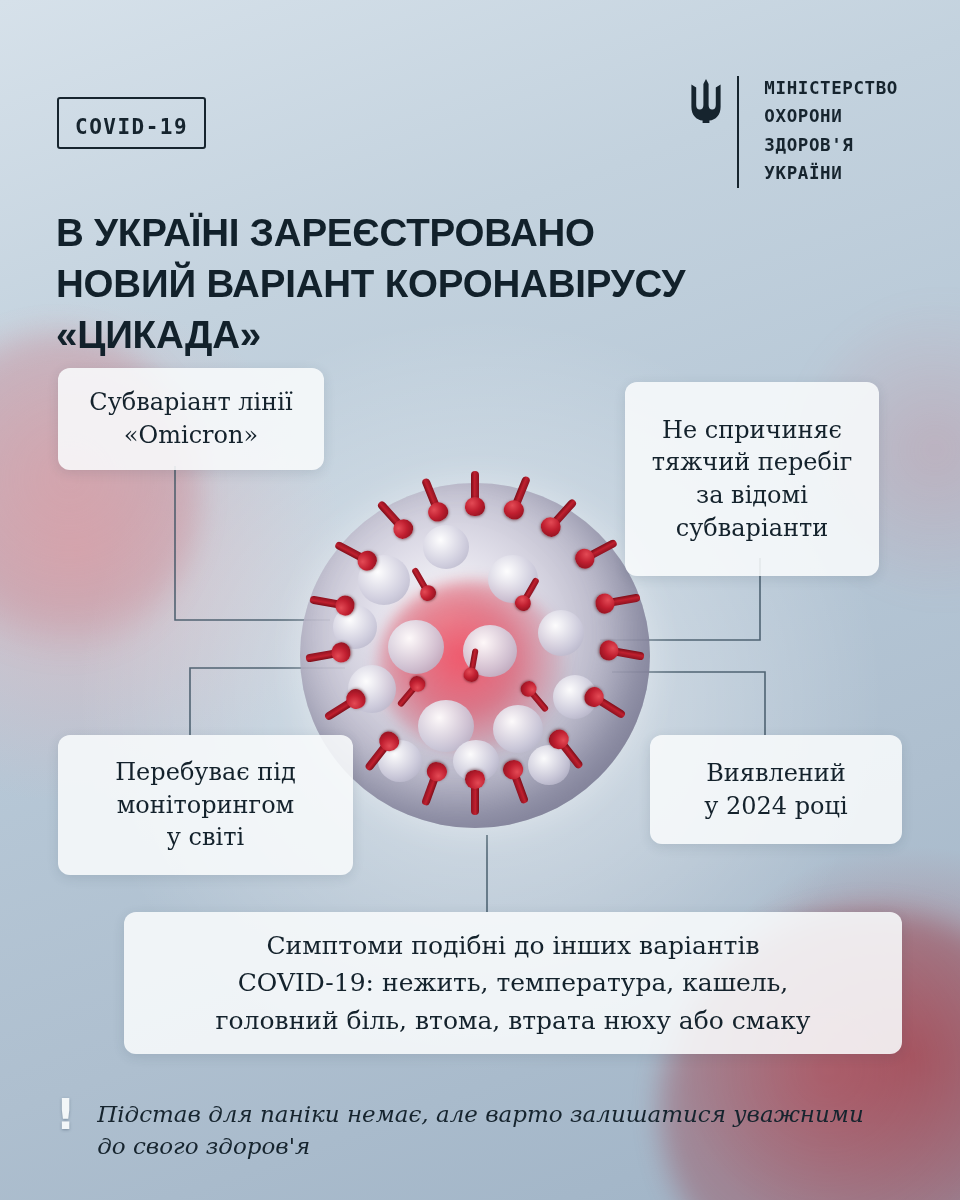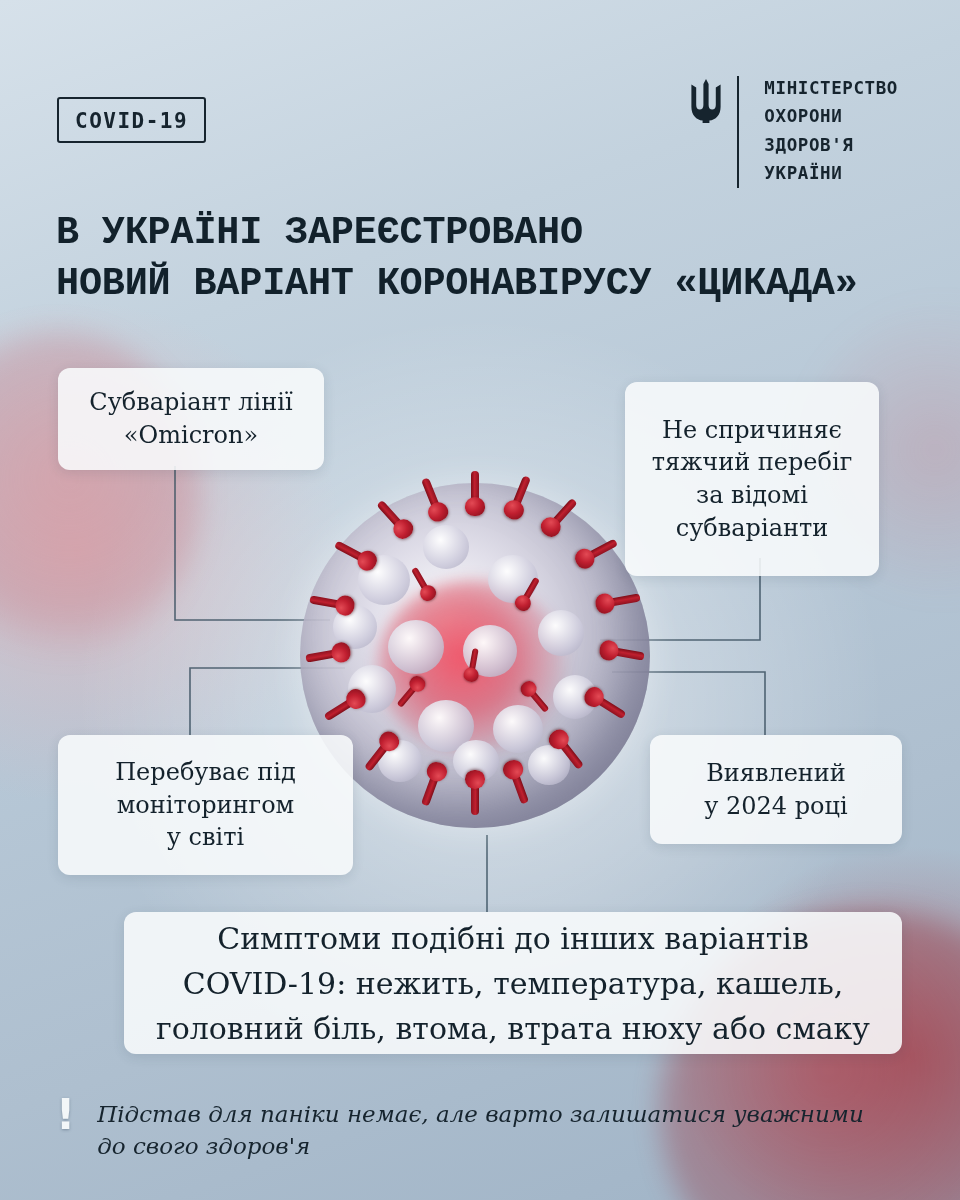--- a/index.html
+++ b/index.html
@@ -46,21 +46,21 @@
     width: 300px; height: 300px;
     background: radial-gradient(circle at 45% 50%, rgba(205,120,130,0.5), rgba(205,120,130,0) 70%);
   }
 
   
   .covid-tag {
     position: absolute;
     left: 57px; top: 97px;
     border: 2px solid #16242e;
     border-radius: 3px;
-    padding: 12px 16px 9px;
+    padding: 18px 16px 9px;
     font-family: "DejaVu Sans Mono", monospace;
     font-weight: bold;
     font-size: 21px;
     letter-spacing: 1.5px;
     color: #16242e;
     line-height: 1;
   }
 
   .ministry {
     position: absolute;
@@ -88,21 +88,21 @@
     letter-spacing: 0.6px;
     color: #16242e;
     white-space: pre-line;
     margin-left: 11px;
   }
 
   .headline {
     position: absolute;
     left: 56px; top: 208px;
     width: 830px;
-    font-family: Liberation Mono, monospace;
+    font-family: Liberation Sans, sans-serif;
     font-weight: bold;
     font-size: 38.5px;
     line-height: 1.32;
     letter-spacing: -0.2px;
     color: #12212b;
     white-space: pre-line;
     text-transform: uppercase;
   }
 
   
@@ -178,21 +178,21 @@
     text-align: center;
     padding: 16px 20px;
   }
 
   #card-sub      { left: 58px;  top: 368px;  width: 266px; height: 102px; }
   #card-severe   { left: 625px; top: 362px;  width: 254px; height: 194px; margin-top: 20px; }
   #card-monitor  { left: 58px;  top: 735px;  width: 295px; height: 140px; }
   #card-detected { left: 650px; top: 735px;  width: 252px; height: 109px; }
   #card-symptoms {
     left: 124px; top: 912px; width: 778px; height: 142px;
-    font-size: 30px; line-height: 1.5;
+    font-size: 25px; line-height: 1.5;
   }
 
   
   .footer {
     position: absolute;
     left: 56px; bottom: 38px;
     display: flex;
     align-items: flex-start;
     gap: 22px;
     width: 860px;

